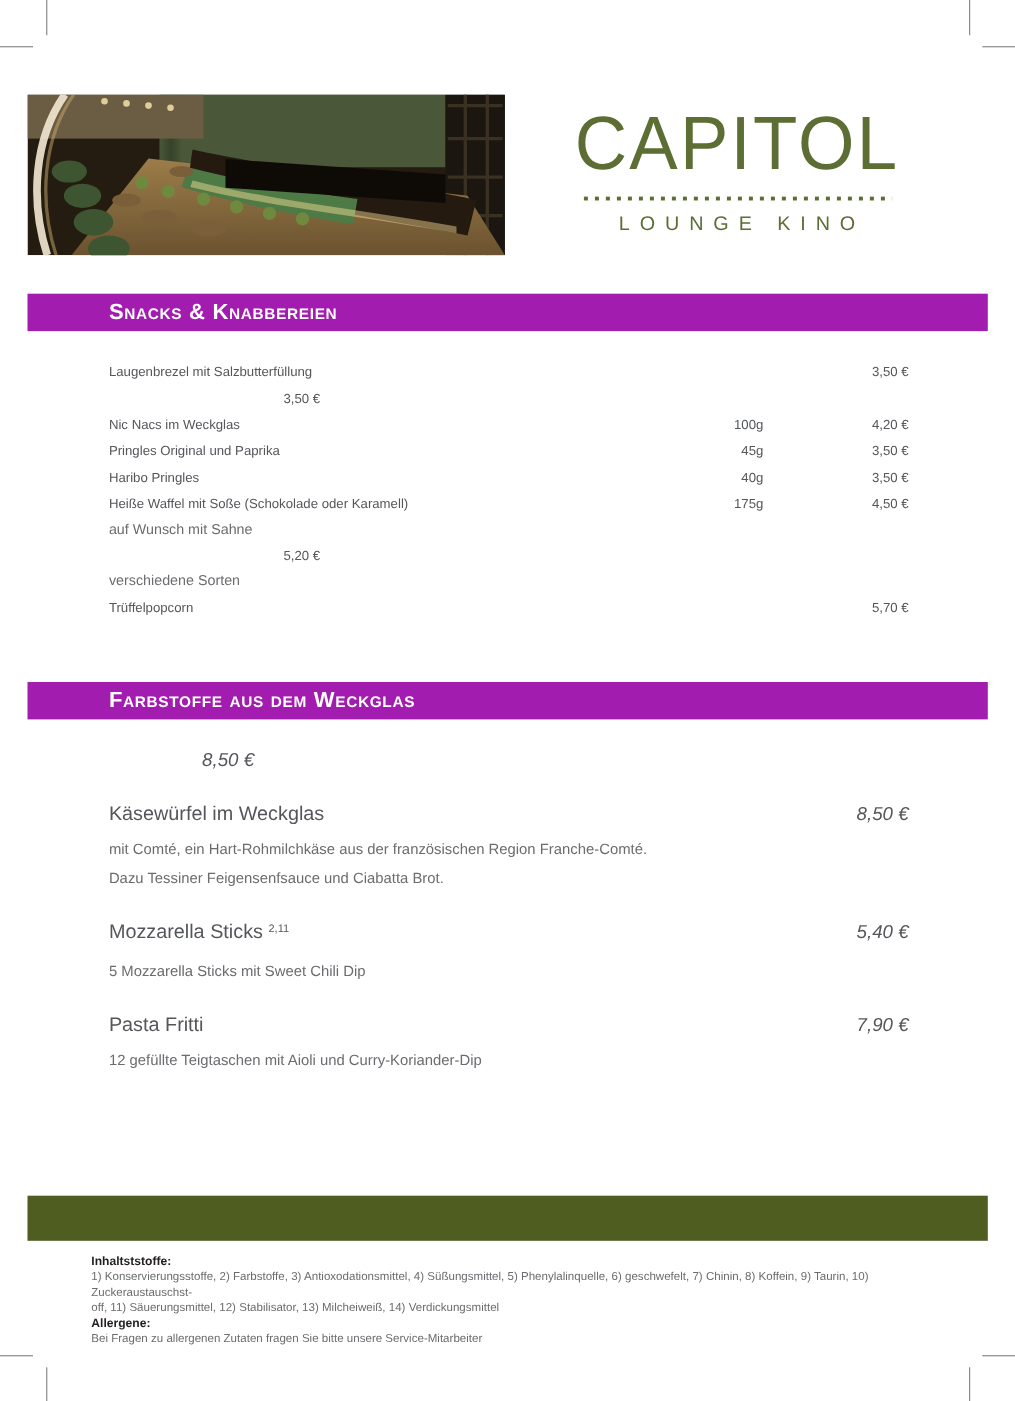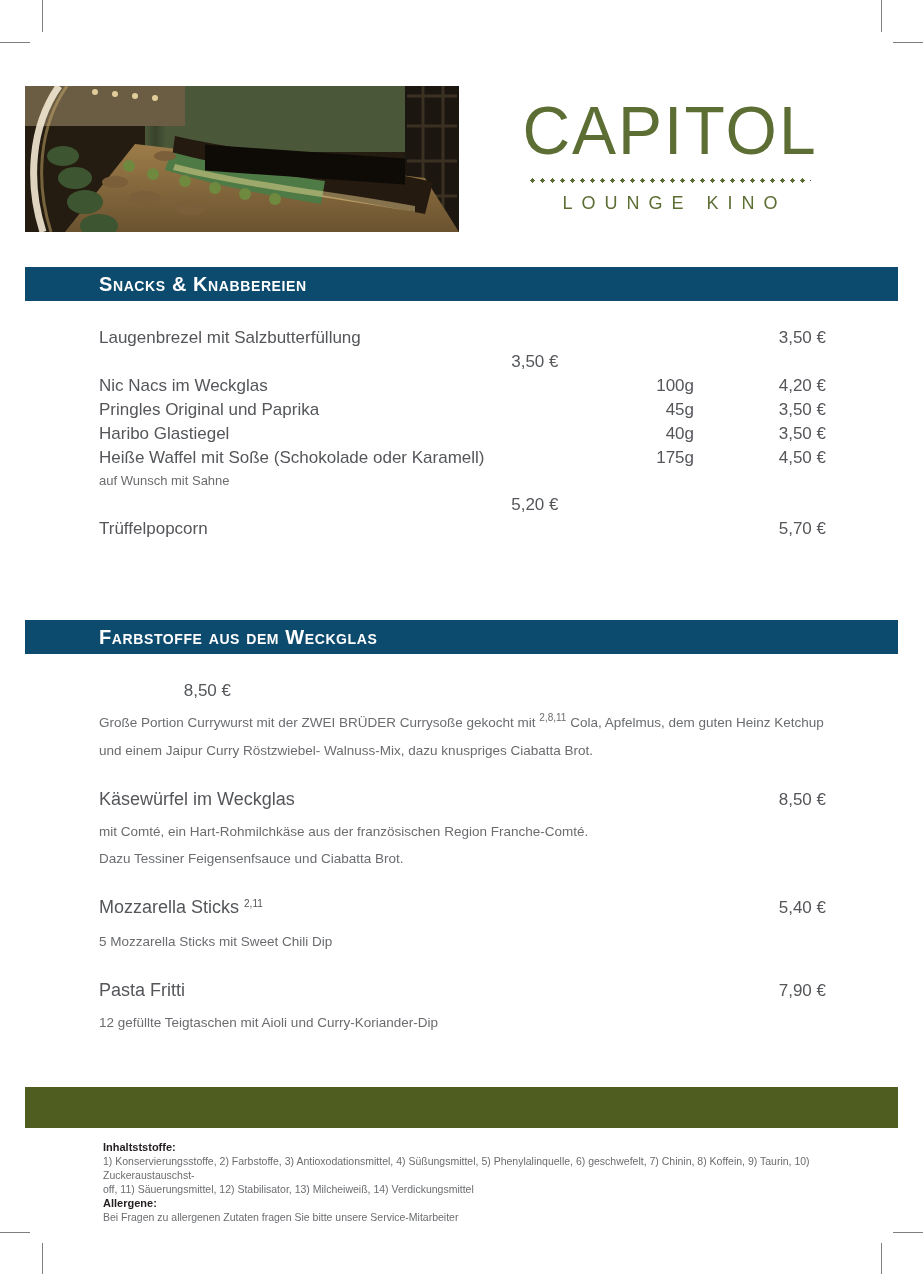--- a/index.html
+++ b/index.html
@@ -14,45 +14,45 @@
 
   
   .logo { position:absolute; left:500px; top:96px; width:340px; text-align:center; color:#5c6e33; }
   .logo-word { font-size:66px; line-height:1.05; letter-spacing:2px; font-weight:400; transform:scaleY(1.04); }
   .logo-dots { margin:12px auto 0; width:282px; height:7px;
                background-image:radial-gradient(circle 2.1px at 3.5px 3.5px, #5c6e33 97%, transparent);
                background-size:10px 7px; background-repeat:repeat-x; }
   .logo-sub { margin-top:9px; font-size:18px; letter-spacing:9px; padding-left:9px; font-weight:400; }
 
   
-  .bar { position:absolute; left:25px; width:873px; height:34px; background:#0c4a6e; color:#fff; }
+  .bar { position:absolute; left:25px; width:873px; height:34px; background:#a21caf; color:#fff; }
   .bar span { display:block; padding-left:74px; line-height:34px; font-size:20px; font-weight:700;
               font-variant:small-caps; letter-spacing:0.6px; }
   .bar1 { top:267px; } .bar2 { top:620px; }
   .bar-bottom { position:absolute; left:25px; top:1087px; width:873px; height:41px; background:#4f5d21; }
 
   
   .snacks { position:absolute; left:99px; top:326px; width:727px; color:#54565a; }
-  .srow { display:flex; align-items:baseline; height:24px; font-size:17px; line-height:24px;justify-content:center; }
+  .srow { display:flex; align-items:baseline; height:24px; font-size:12px; line-height:24px; }
   .srow .nm { flex:1; }
   .srow .wt { width:60px; text-align:right; }
   .srow .pr { width:132px; text-align:right; }
   .note { font-size:13px; line-height:16px; color:#6a6c6f; margin:3px 0 4px; }
 
   
   .wg { position:absolute; left:99px; top:678px; width:727px; color:#54565a; }
   .wg-item { margin-bottom:22px; }
   .wg-title { display:flex; align-items:baseline; font-size:18px; line-height:26px; }
   .wg-title .nm { flex:1; }
-  .wg-title .pr { width:132px; text-align:right; font-size:17px; }
+  .wg-title .pr { width:132px; text-align:right; font-size:17px;font-style:italic; }
   .wg-desc { margin-top:5px; font-size:13.5px; line-height:27px; color:#6a6c6f; }
   sup.ref { font-size:10px; vertical-align:baseline; position:relative; top:-6px; }
 
   
-  .fineprint { position:absolute; left:103px; top:1140px; width:740px; }
+  .fineprint { position:absolute; left:83px; top:1140px; width:740px; }
   .fp-label { font-size:11px; font-weight:700; color:#231f20; line-height:14px; }
   .fp-text  { font-size:10.5px; color:#6a6c6f; line-height:14px; }
 </style>
 </head>
 <body>
 
 <div class="page">
 
   <div class="crop" style="left:42px; top:0; width:1px; height:32px;"></div>
   <div class="crop" style="left:0; top:42px; width:30px; height:1px;"></div>
@@ -147,52 +147,52 @@
       <span class="nm">Nic Nacs im Weckglas</span>
       <span class="wt">100g</span>
       <span class="pr">4,20 €</span>
     </div>
     <div class="srow">
       <span class="nm">Pringles Original und Paprika</span>
       <span class="wt">45g</span>
       <span class="pr">3,50 €</span>
     </div>
     <div class="srow">
-      <span class="nm">Haribo Glastiegel</span>
+      <span class="nm">Haribo Pringles</span>
       <span class="wt">40g</span>
       <span class="pr">3,50 €</span>
     </div>
     <div class="srow">
       <span class="nm">Heiße Waffel mit Soße (Schokolade oder Karamell)</span>
       <span class="wt">175g</span>
       <span class="pr">4,50 €</span>
     </div>
     <div class="note">auf Wunsch mit Sahne</div>
     <div class="srow">
       <span class="wt"></span>
       <span class="pr">5,20 €</span>
     </div>
+    <div class="note">verschiedene Sorten</div>
     <div class="srow">
       <span class="nm">Trüffelpopcorn</span>
       <span class="wt"></span>
       <span class="pr">5,70 €</span>
     </div>
   </div>
 
   <div class="bar bar2">
     <span>Farbstoffe aus dem Weckglas</span>
   </div>
 
   <div class="wg">
 
     <div class="wg-item">
       <div class="wg-title">
         <span class="pr">8,50 €</span>
       </div>
-      <div class="wg-desc"><span>Große Portion Currywurst mit der ZWEI BRÜDER Currysoße gekocht mit </span><sup class="ref">2,8,11</sup><span> Cola, Apfelmus, dem guten Heinz Ketchup und einem Jaipur Curry Röstzwiebel- Walnuss-Mix, dazu knuspriges Ciabatta Brot.</span></div>
     </div>
 
     <div class="wg-item">
       <div class="wg-title">
         <span class="nm">Käsewürfel im Weckglas</span>
         <span class="pr">8,50 €</span>
       </div>
       <div class="wg-desc">
         <div>mit Comté, ein Hart-Rohmilchkäse aus der französischen Region Franche-Comté.</div>
         <div>Dazu Tessiner Feigensenfsauce und Ciabatta Brot.</div>

